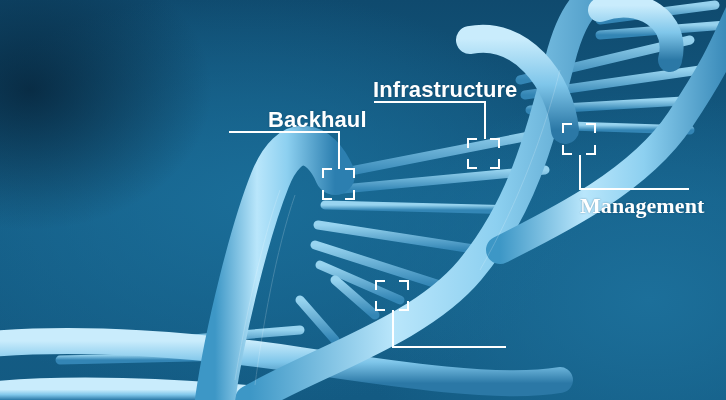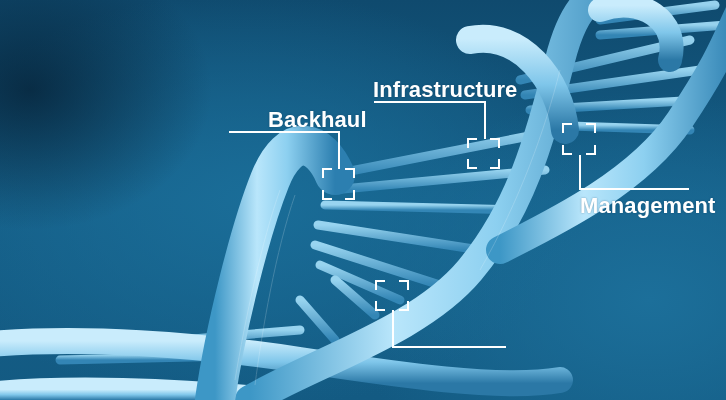--- a/index.html
+++ b/index.html
@@ -111,21 +111,21 @@
   </div>
 
   <div class="bracket" style="left:562px; top:123px; width:34px; height:32px;">
     <span class="tl"></span>
       <span class="tr"></span>
       <span class="bl"></span>
       <span class="br"></span>
   </div>
   <div class="vline" style="left:579px; top:155px; height:35px;"></div>
   <div class="hline" style="left:579px; top:188px; width:110px;"></div>
-  <div class="label" style="left:580px; top:197px;">Management</div>
+  <div class="label" style="left:580px; top:197px;font-family:Liberation Serif, serif;">Management</div>
 
   <div class="bracket" style="left:375px; top:280px; width:34px; height:31px;">
     <span class="tl"></span>
       <span class="tr"></span>
       <span class="bl"></span>
       <span class="br"></span>
   </div>
   <div class="vline" style="left:392px; top:310px; height:38px;"></div>
   <div class="hline" style="left:392px; top:346px; width:114px;"></div>
 

